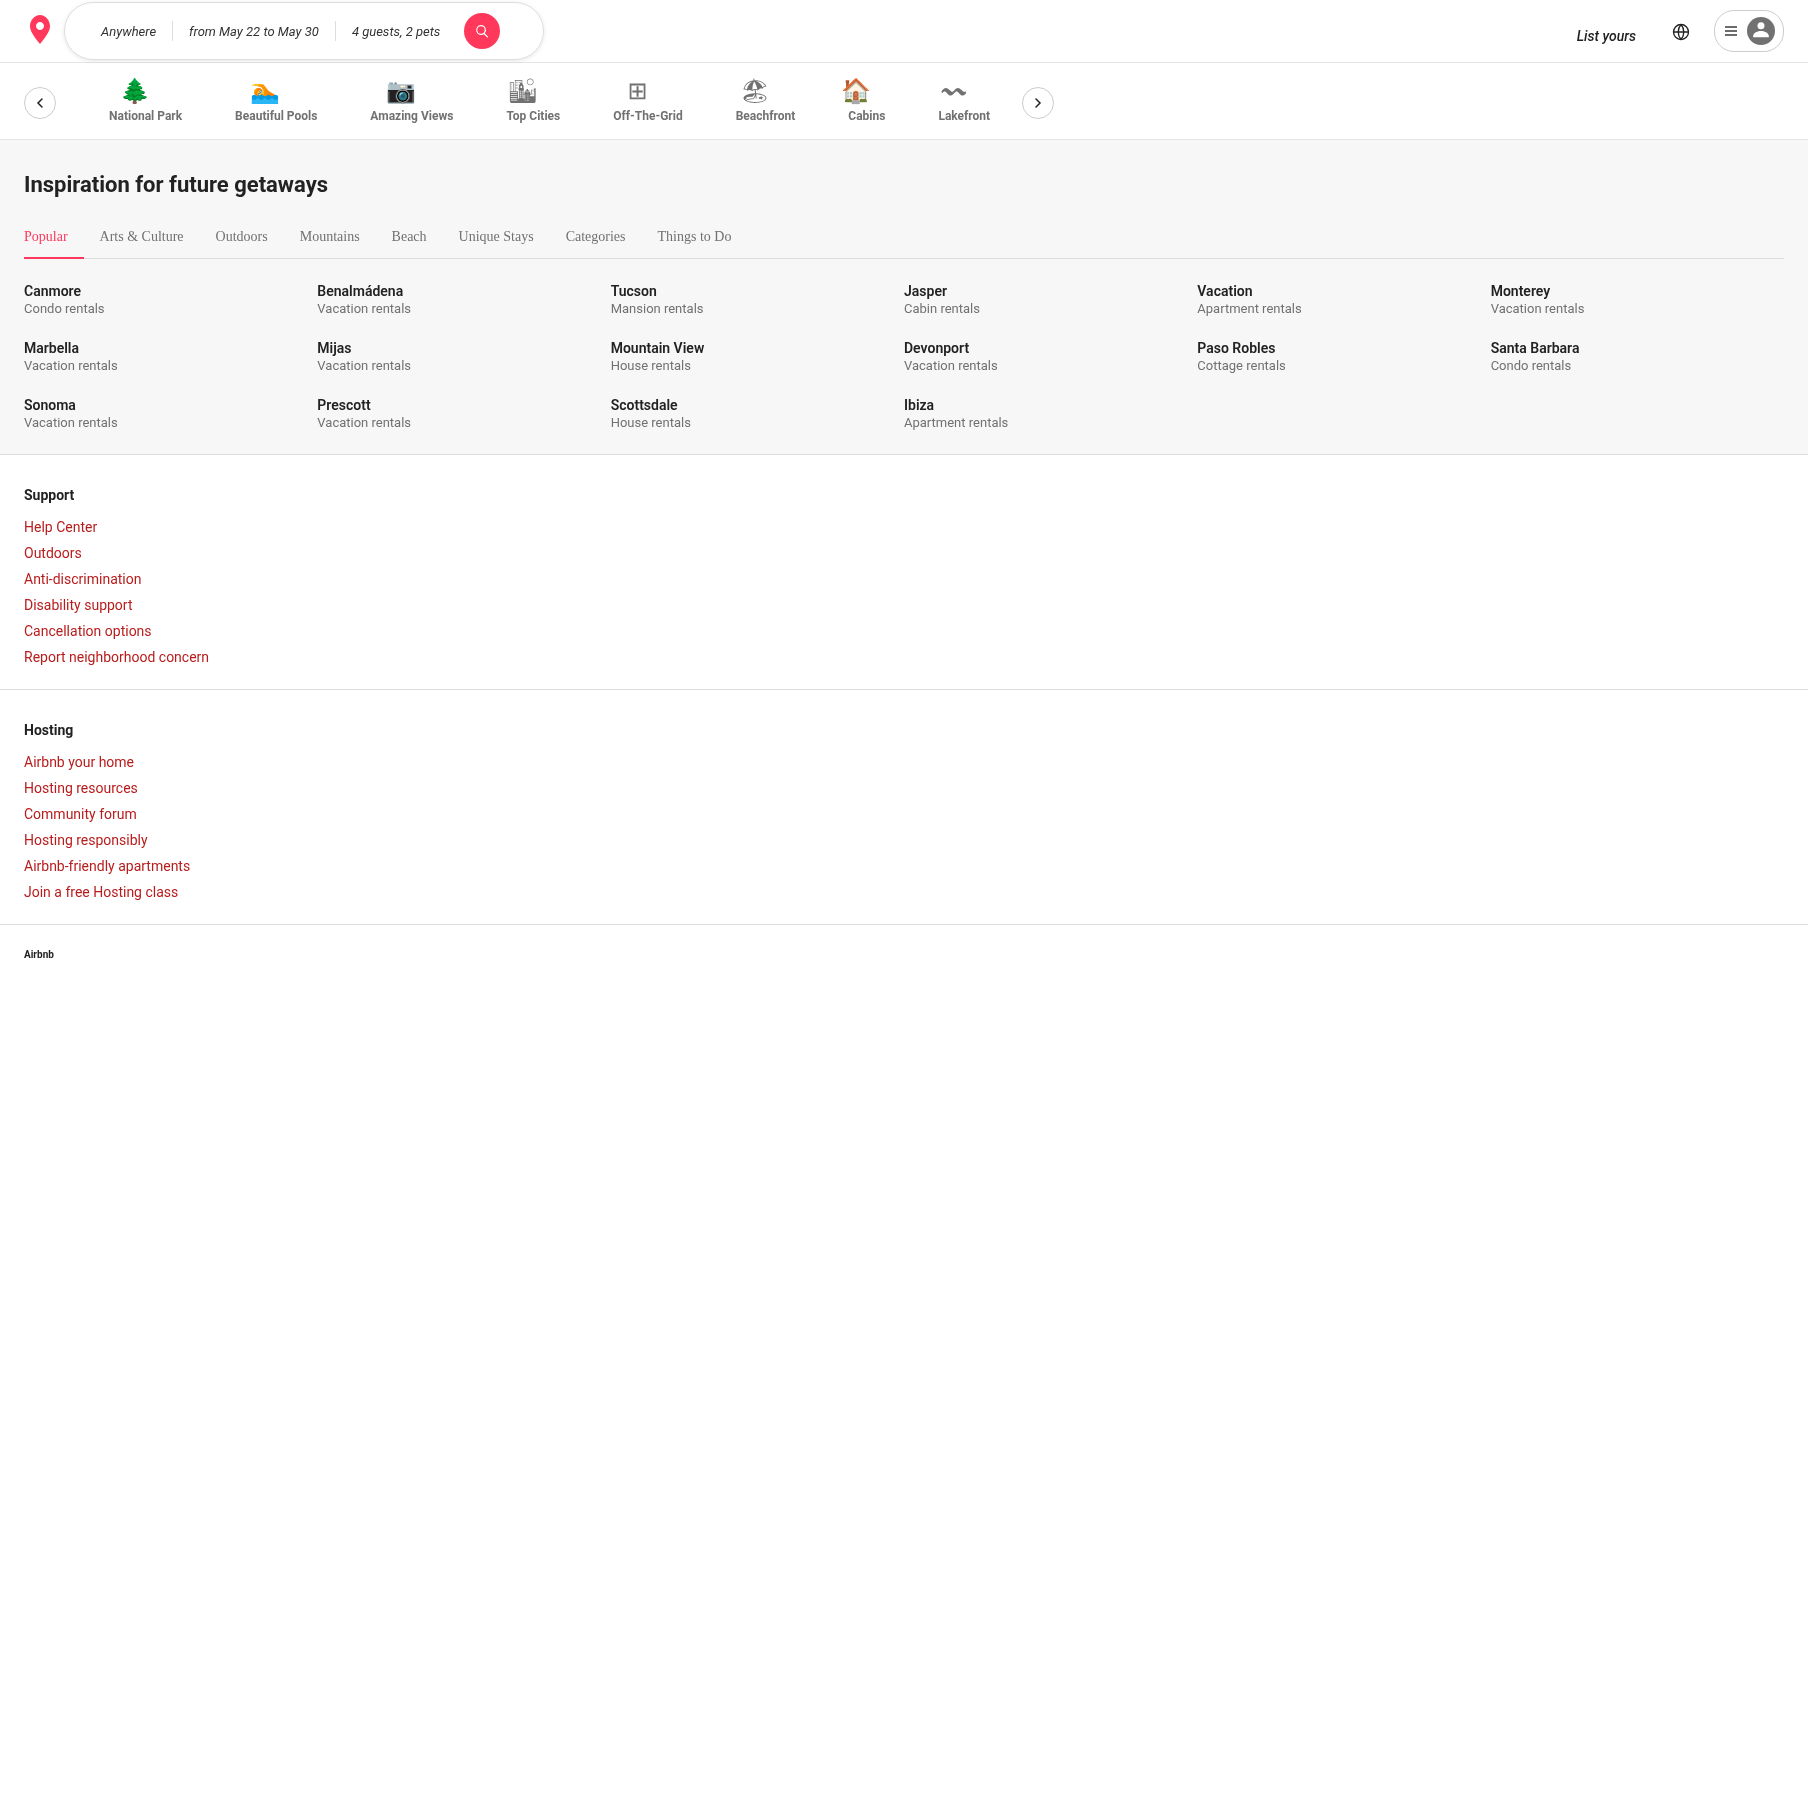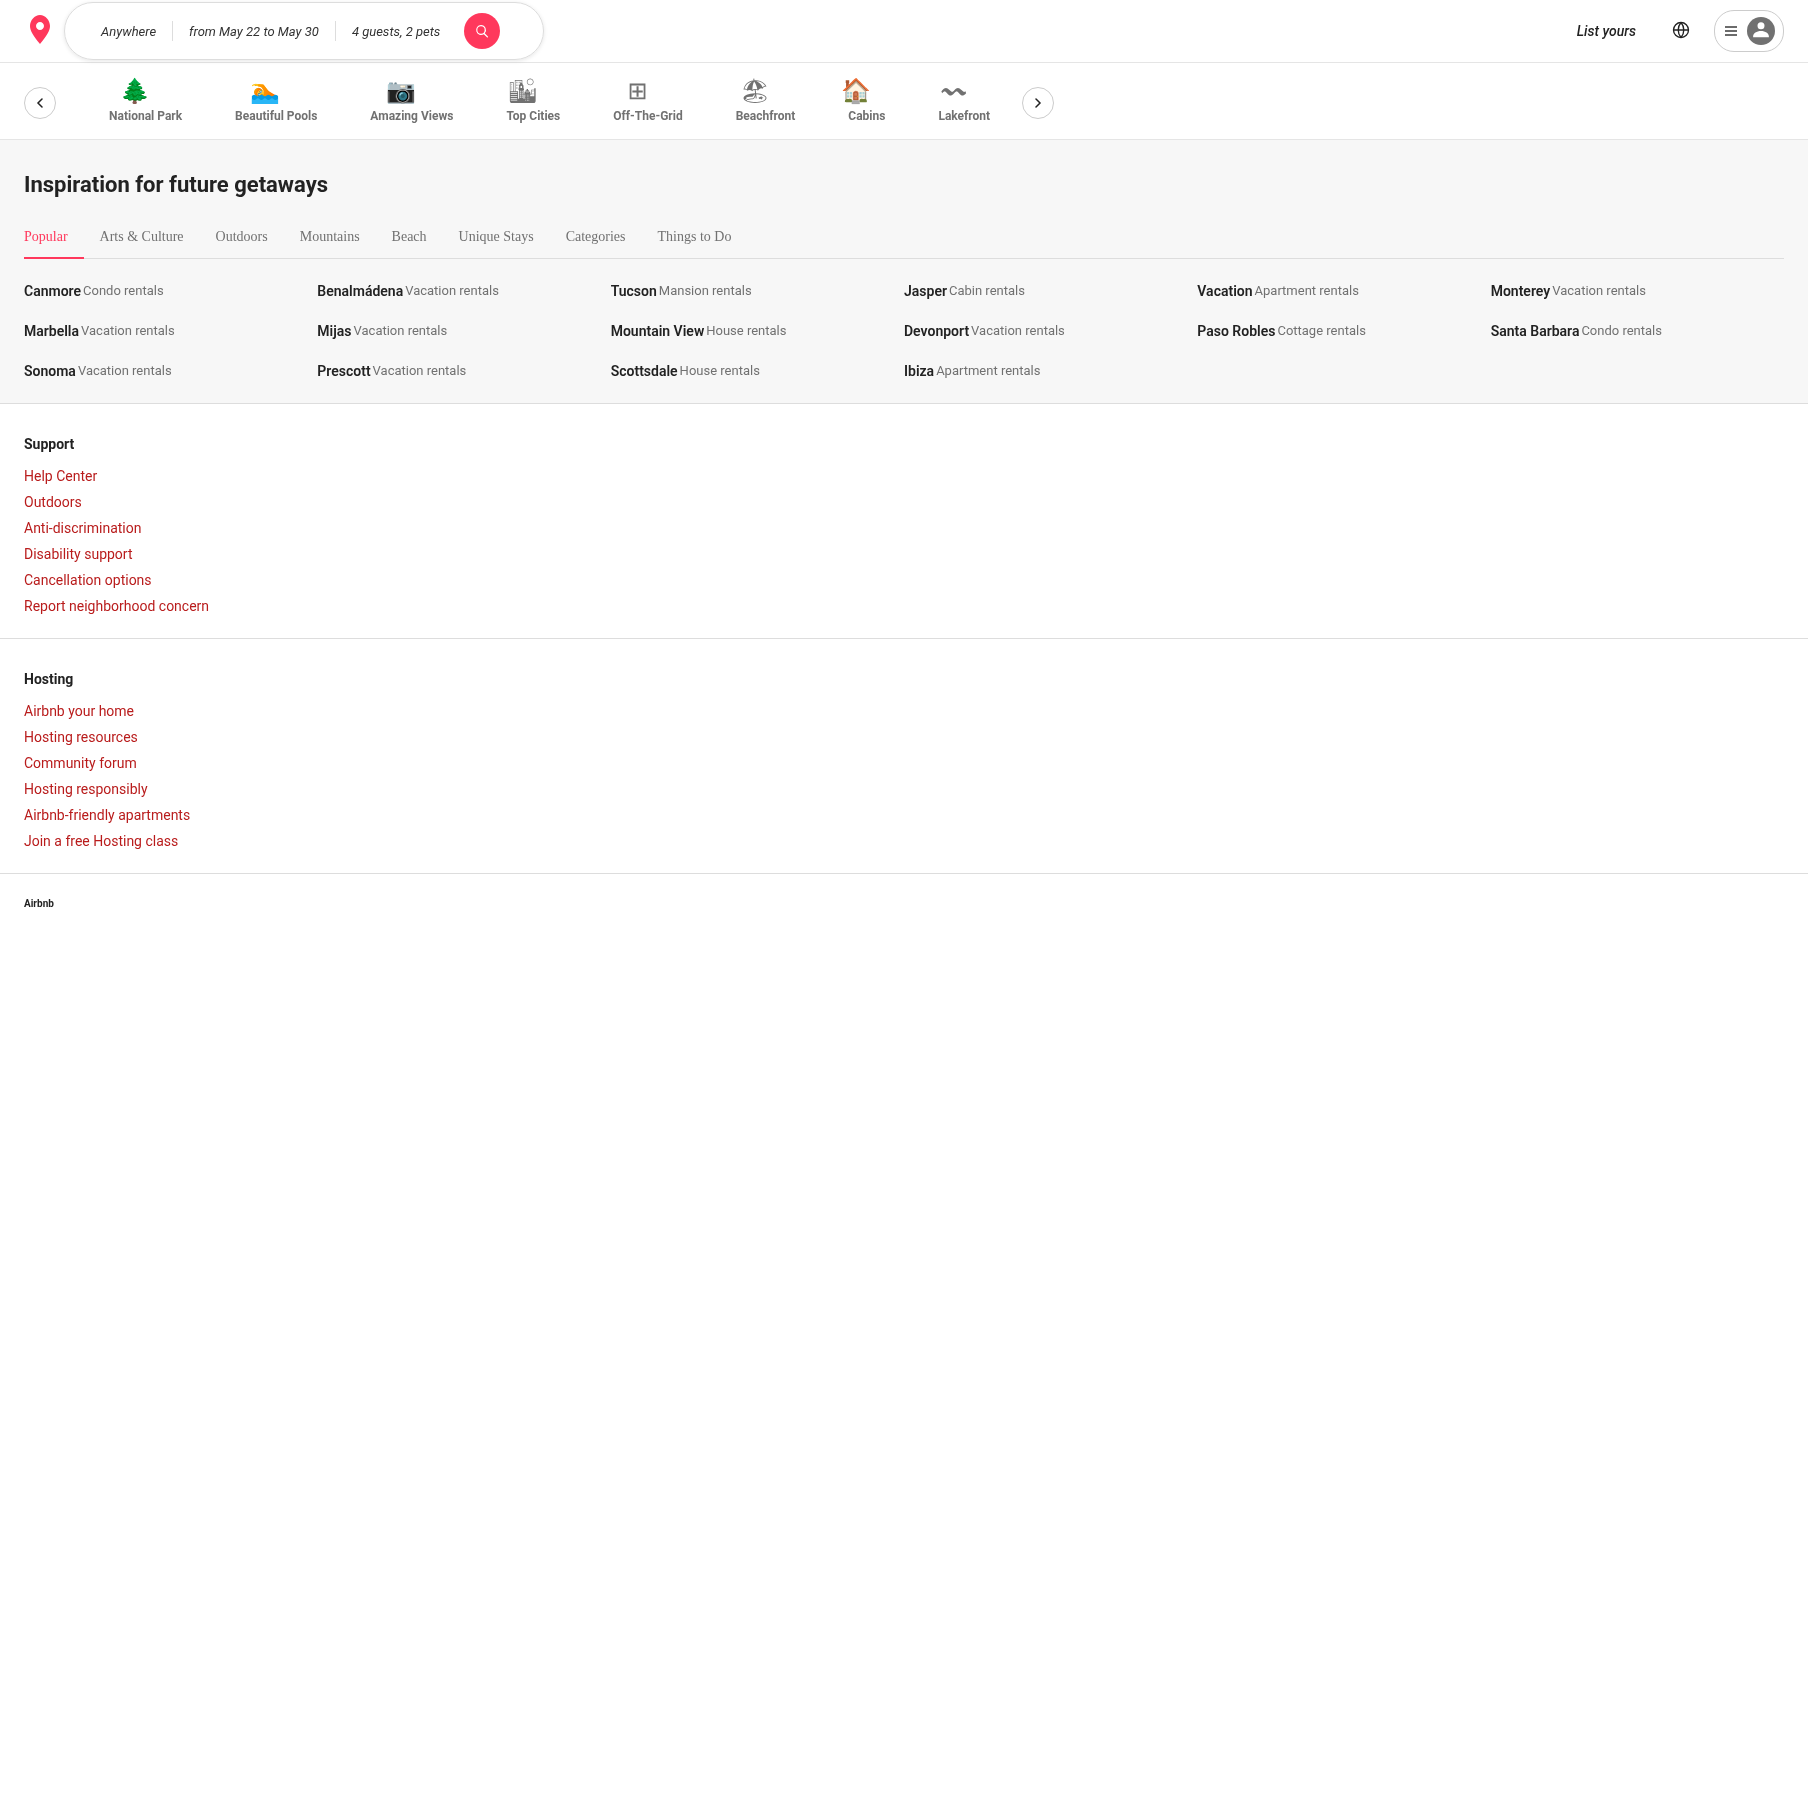--- a/index.html
+++ b/index.html
@@ -49,21 +49,21 @@
       align-items: center;
       justify-content: center;
       cursor: pointer;
       margin-left: 8px;
       flex-shrink: 0;
     }
     .search-btn svg { width: 16px; height: 16px; fill: white; }
     .header-right {
       margin-left: auto;
       display: flex;
-      align-items: center;
+      align-items: flex-end;
       gap: 16px;
     }
     .list-yours {
       font-size: 14px;
       font-weight: 500;
       cursor: pointer;
       white-space: nowrap;
       padding: 8px 12px;
       border-radius: 20px;
     }
@@ -158,21 +158,21 @@
 
     
     .dest-grid {
       display: grid;
       grid-template-columns: repeat(6, 1fr);
       gap: 0;
       row-gap: 24px;
     }
     .dest-item {
       display: flex;
-      flex-direction: row;
+      flex-direction: column;
       gap: 2px;
     }
     .dest-city {
       font-size: 14px;
       font-weight: 600;
       color: #222;
       cursor: pointer;
     }
     .dest-type {
       font-size: 13px;

